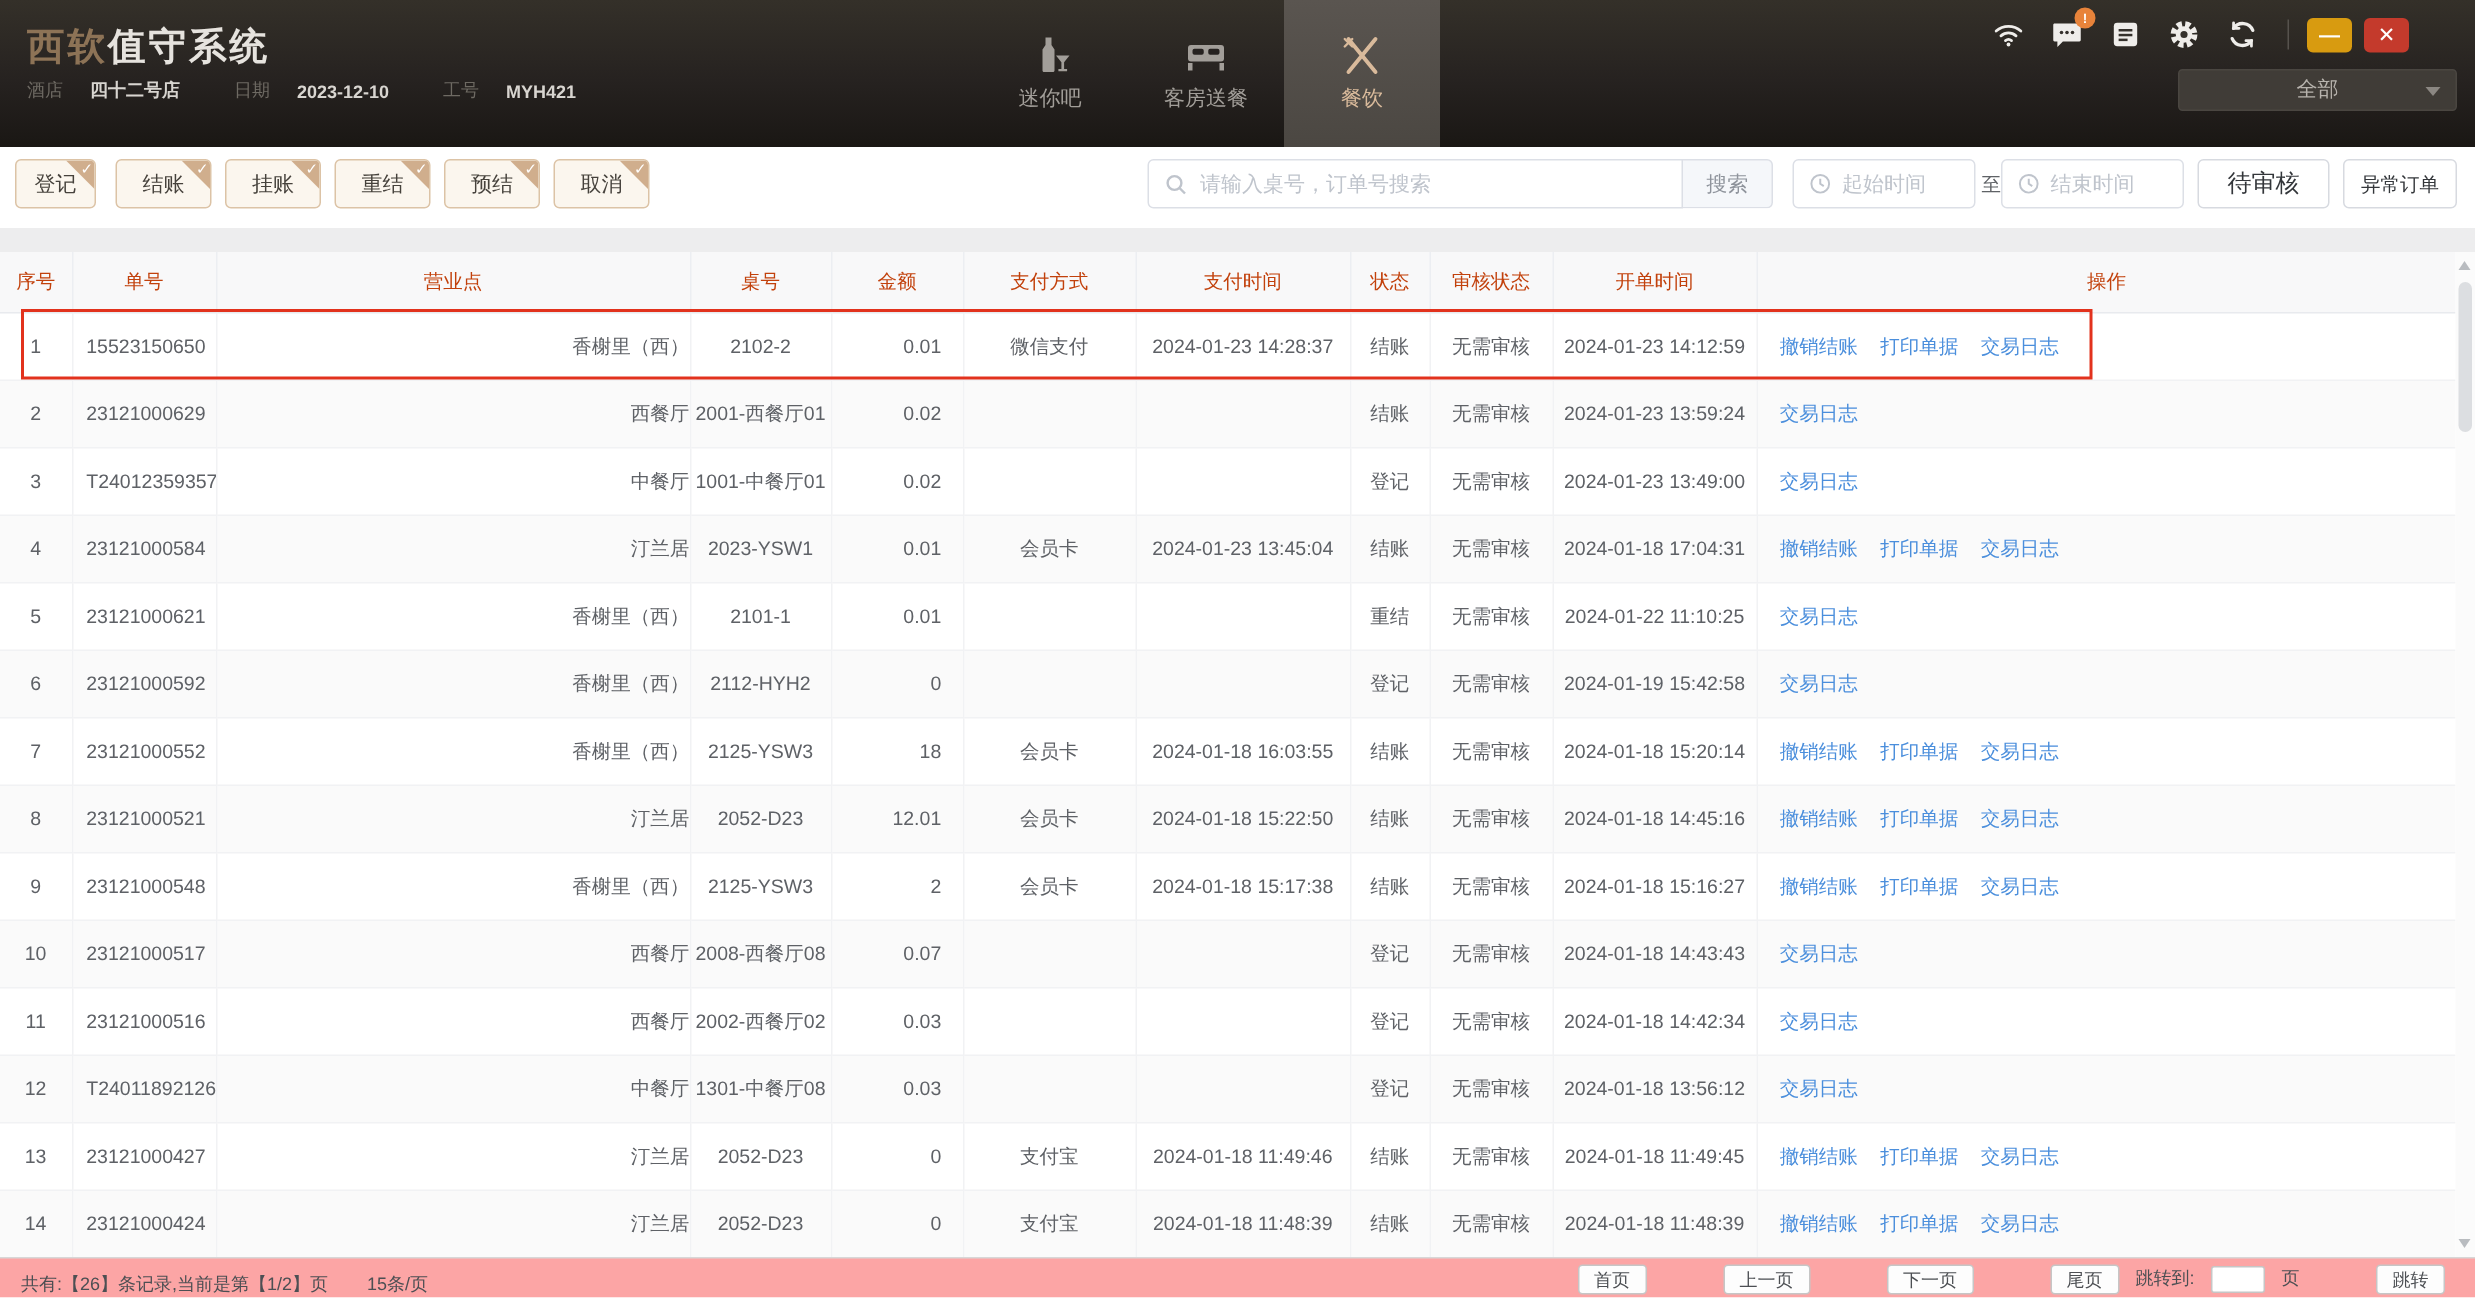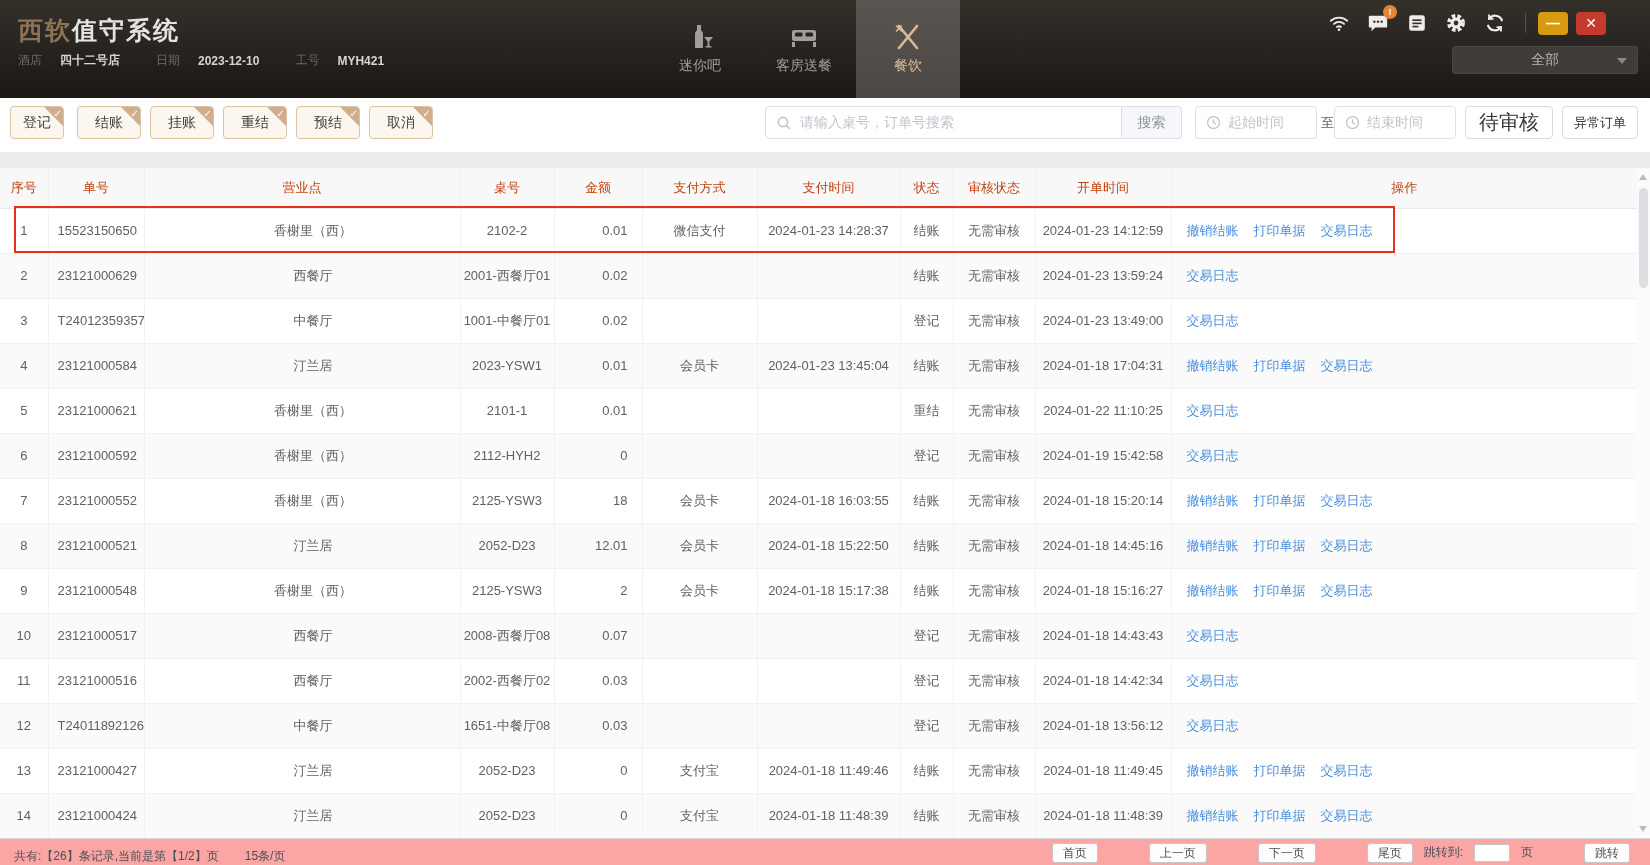--- a/index.html
+++ b/index.html
@@ -61,38 +61,38 @@
     border-radius:0 4px 4px 0; font-size:14px; color:#8f949c; display:flex; align-items:center; justify-content:center; cursor:pointer; }
 
   .time-input { position:absolute; top:8px; height:33px; border:1px solid #dcdfe6; border-radius:4px; background:#fff;
     display:flex; align-items:center; padding-left:10px; gap:7px; }
   .time-input .ph { color:#bfc4cc; font-size:14px; }
   .ti-start { left:1195px; width:122px; }
   .ti-end   { left:1334px; width:122px; }
   .to-label { position:absolute; left:1321px; top:16px; font-size:13px; color:#5f6266; }
 
   .plain-btn { position:absolute; top:8px; height:33px; background:#fff; border:1px solid #d7dae0; border-radius:4px;
-    font-size:20px; color:#33363a; text-align:center; line-height:31px; cursor:pointer; }
+    font-size:16px; color:#33363a; text-align:center; line-height:31px; cursor:pointer; }
   .btn-audit { left:1465px; width:88px; }
   .btn-abnormal { left:1562px; width:76px; font-size:13px; }
 
   .gray-band { position:absolute; left:0; top:152px; width:1650px; height:16px; background:#ededee; }
 
   
   .grid { position:absolute; left:0; top:168px; width:1637px; border-collapse:collapse; table-layout:fixed; }
   .grid th { height:40px; background:#f8f8f9; color:#c2410c; font-weight:400; font-size:13px;
     border-right:1px solid #eceef2; border-bottom:1px solid #e8eaee; }
   .grid th:last-child { border-right:none; }
   .grid td { height:45px; font-size:13px; color:#5e6166; border-right:1px solid #f1f2f4; border-bottom:1px solid #f1f2f4;
     background:#fff; white-space:nowrap; overflow:hidden; }
   .grid td:last-child { border-right:none; }
   .grid tr.even td { background:#fafafa; }
   .c0 { text-align:center; }
   .c1 { text-align:left; padding-left:9px; }
-  .c2 { text-align:center; padding-left:22px; }
+  .c2 { text-align:right; padding-left:22px; }
   .c3 { text-align:center;margin-left:32px; }
   .c4 { text-align:right; padding-right:14px; }
   .c5, .c6, .c7, .c8, .c9 { text-align:center; }
   .c10 { text-align:left; padding-left:15px; }
   .action-link { color:var(--link_blue,#4a8edc); margin-right:15px; cursor:pointer; text-decoration:none; }
 
   .highlight-box { position:absolute; left:14px; top:206px; width:1381px; height:47px;
     border:2px solid var(--accent_red,#e2321d); pointer-events:none; }
 
   
@@ -439,21 +439,21 @@
           <td class="c6"></td>
           <td class="c7">登记</td>
           <td class="c8">无需审核</td>
           <td class="c9">2024-01-18 14:42:34</td>
           <td class="c10"><a class="action-link">交易日志</a></td>
         </tr>
         <tr class="even">
           <td class="c0">12</td>
           <td class="c1">T24011892126</td>
           <td class="c2">中餐厅</td>
-          <td class="c3">1651-中餐厅08</td>
+          <td class="c3">1301-中餐厅08</td>
           <td class="c4">0.03</td>
           <td class="c5"></td>
           <td class="c6"></td>
           <td class="c7">登记</td>
           <td class="c8">无需审核</td>
           <td class="c9">2024-01-18 13:56:12</td>
           <td class="c10"><a class="action-link">交易日志</a></td>
         </tr>
         <tr>
           <td class="c0">13</td>

